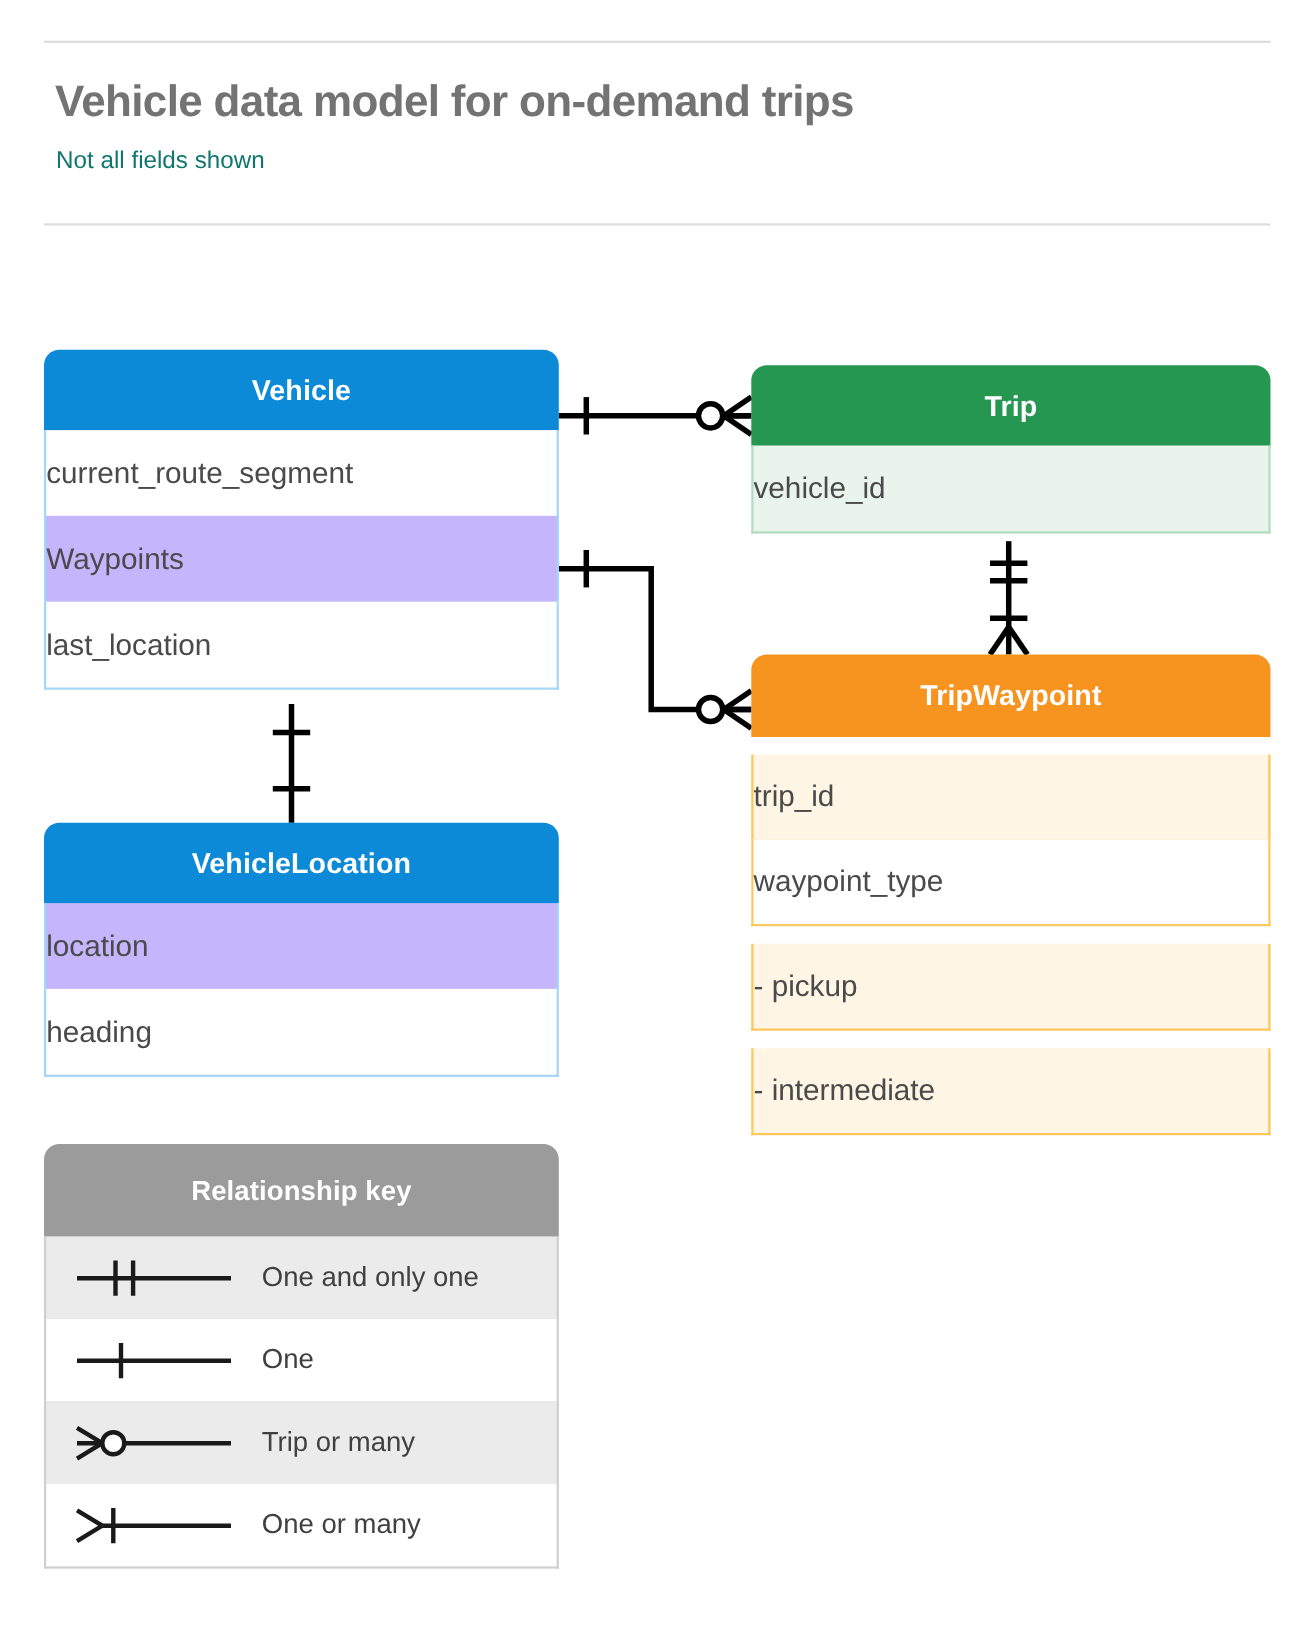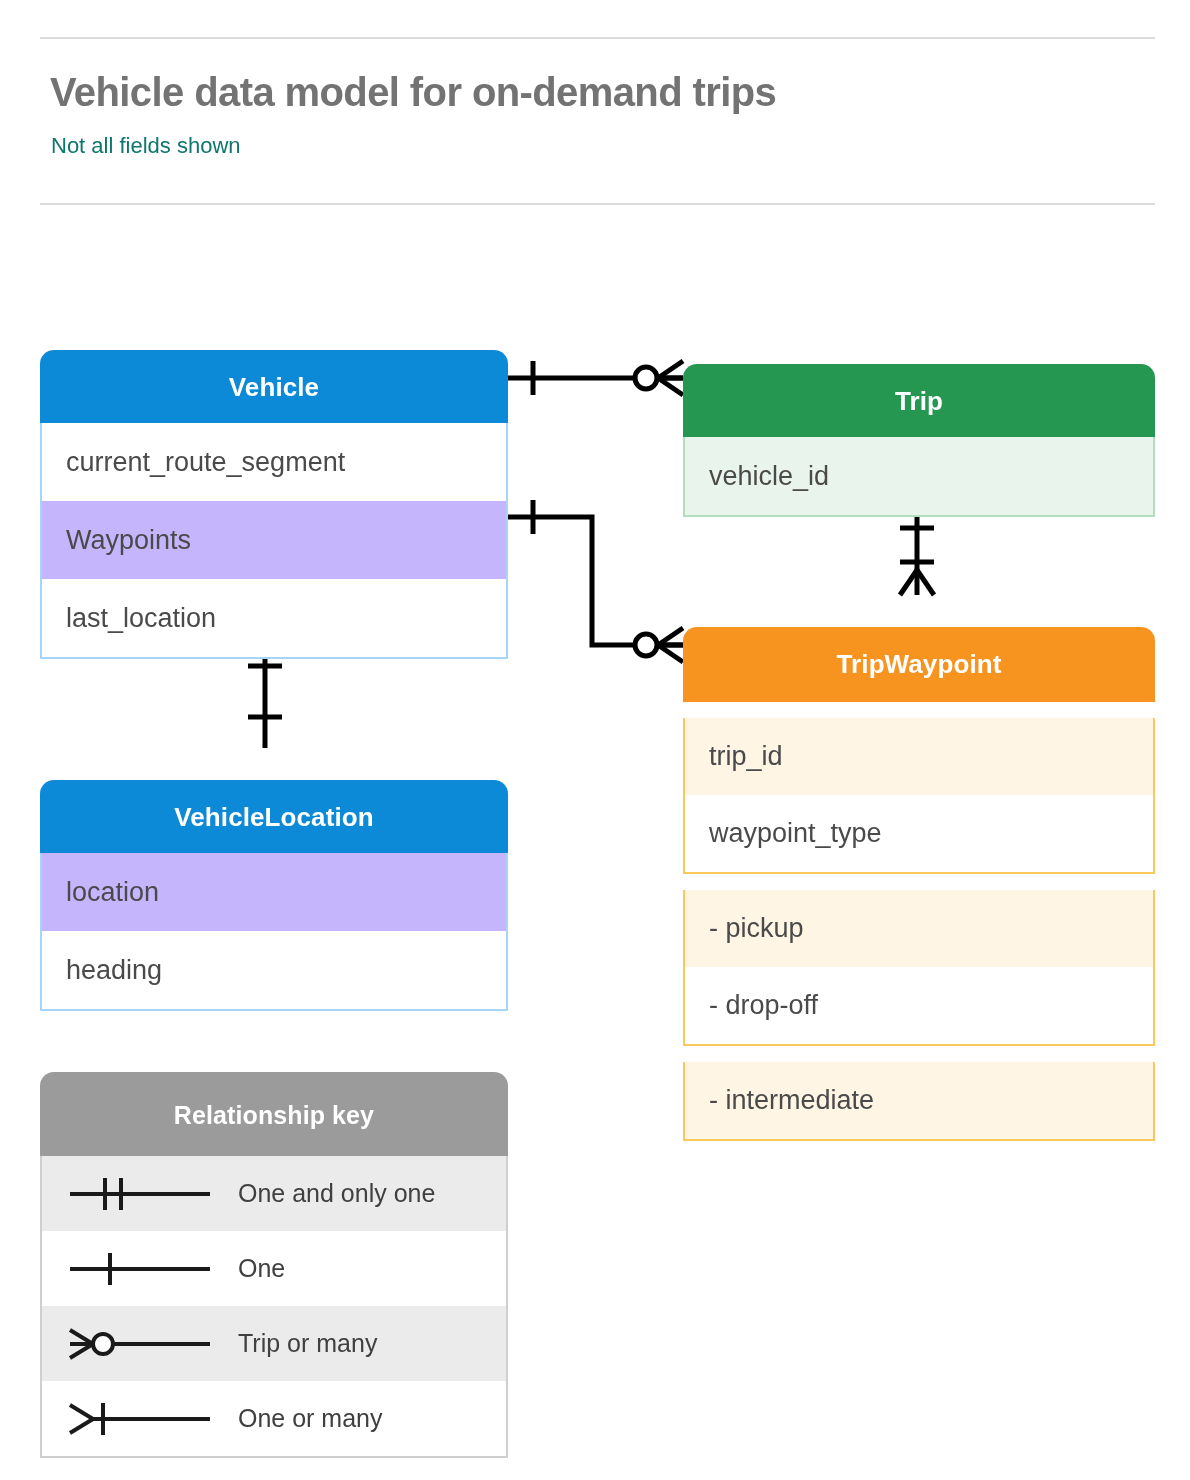--- a/index.html
+++ b/index.html
@@ -49,26 +49,24 @@
   .entity-header {
     height: 75px;
     border-radius: 14px 14px 0 0;
     display: flex;
     align-items: center;
     justify-content: center;
     color: #ffffff;
     font-size: 26px;
     font-weight: bold;
     letter-spacing: 0.1px;
-    margin-top: 32px;
   }
   .entity-row {
     display: flex;
     align-items: center;
-    padding-left: 24px;
     font-size: 27px;
     color: #4a4a4a;
     border-left: 2px solid;
     border-right: 2px solid;
     border-bottom: 2px solid;
     margin-top: -2px;
   }
   .entity-row:first-of-type { margin-top: 0; border-top: 2px solid; }
 
   
@@ -210,23 +208,20 @@
   <div class="entity-header">TripWaypoint</div>
   <div class="entity-row row-alt">
     <span>trip_id</span>
   </div>
   <div class="entity-row row-plain">
     <span>waypoint_type</span>
   </div>
   <div class="entity-row row-alt">
     <span>- pickup</span>
   </div>
-  <div class="entity-row row-plain">
-    <span>- drop-off</span>
-  </div>
   <div class="entity-row row-alt">
     <span>- intermediate</span>
   </div>
 </div>
 
 <div class="entity t-gray" id="legend">
   <div class="entity-header">Relationship key</div>
 
   <div class="entity-row row-alt">
     <span class="legend-glyph">

